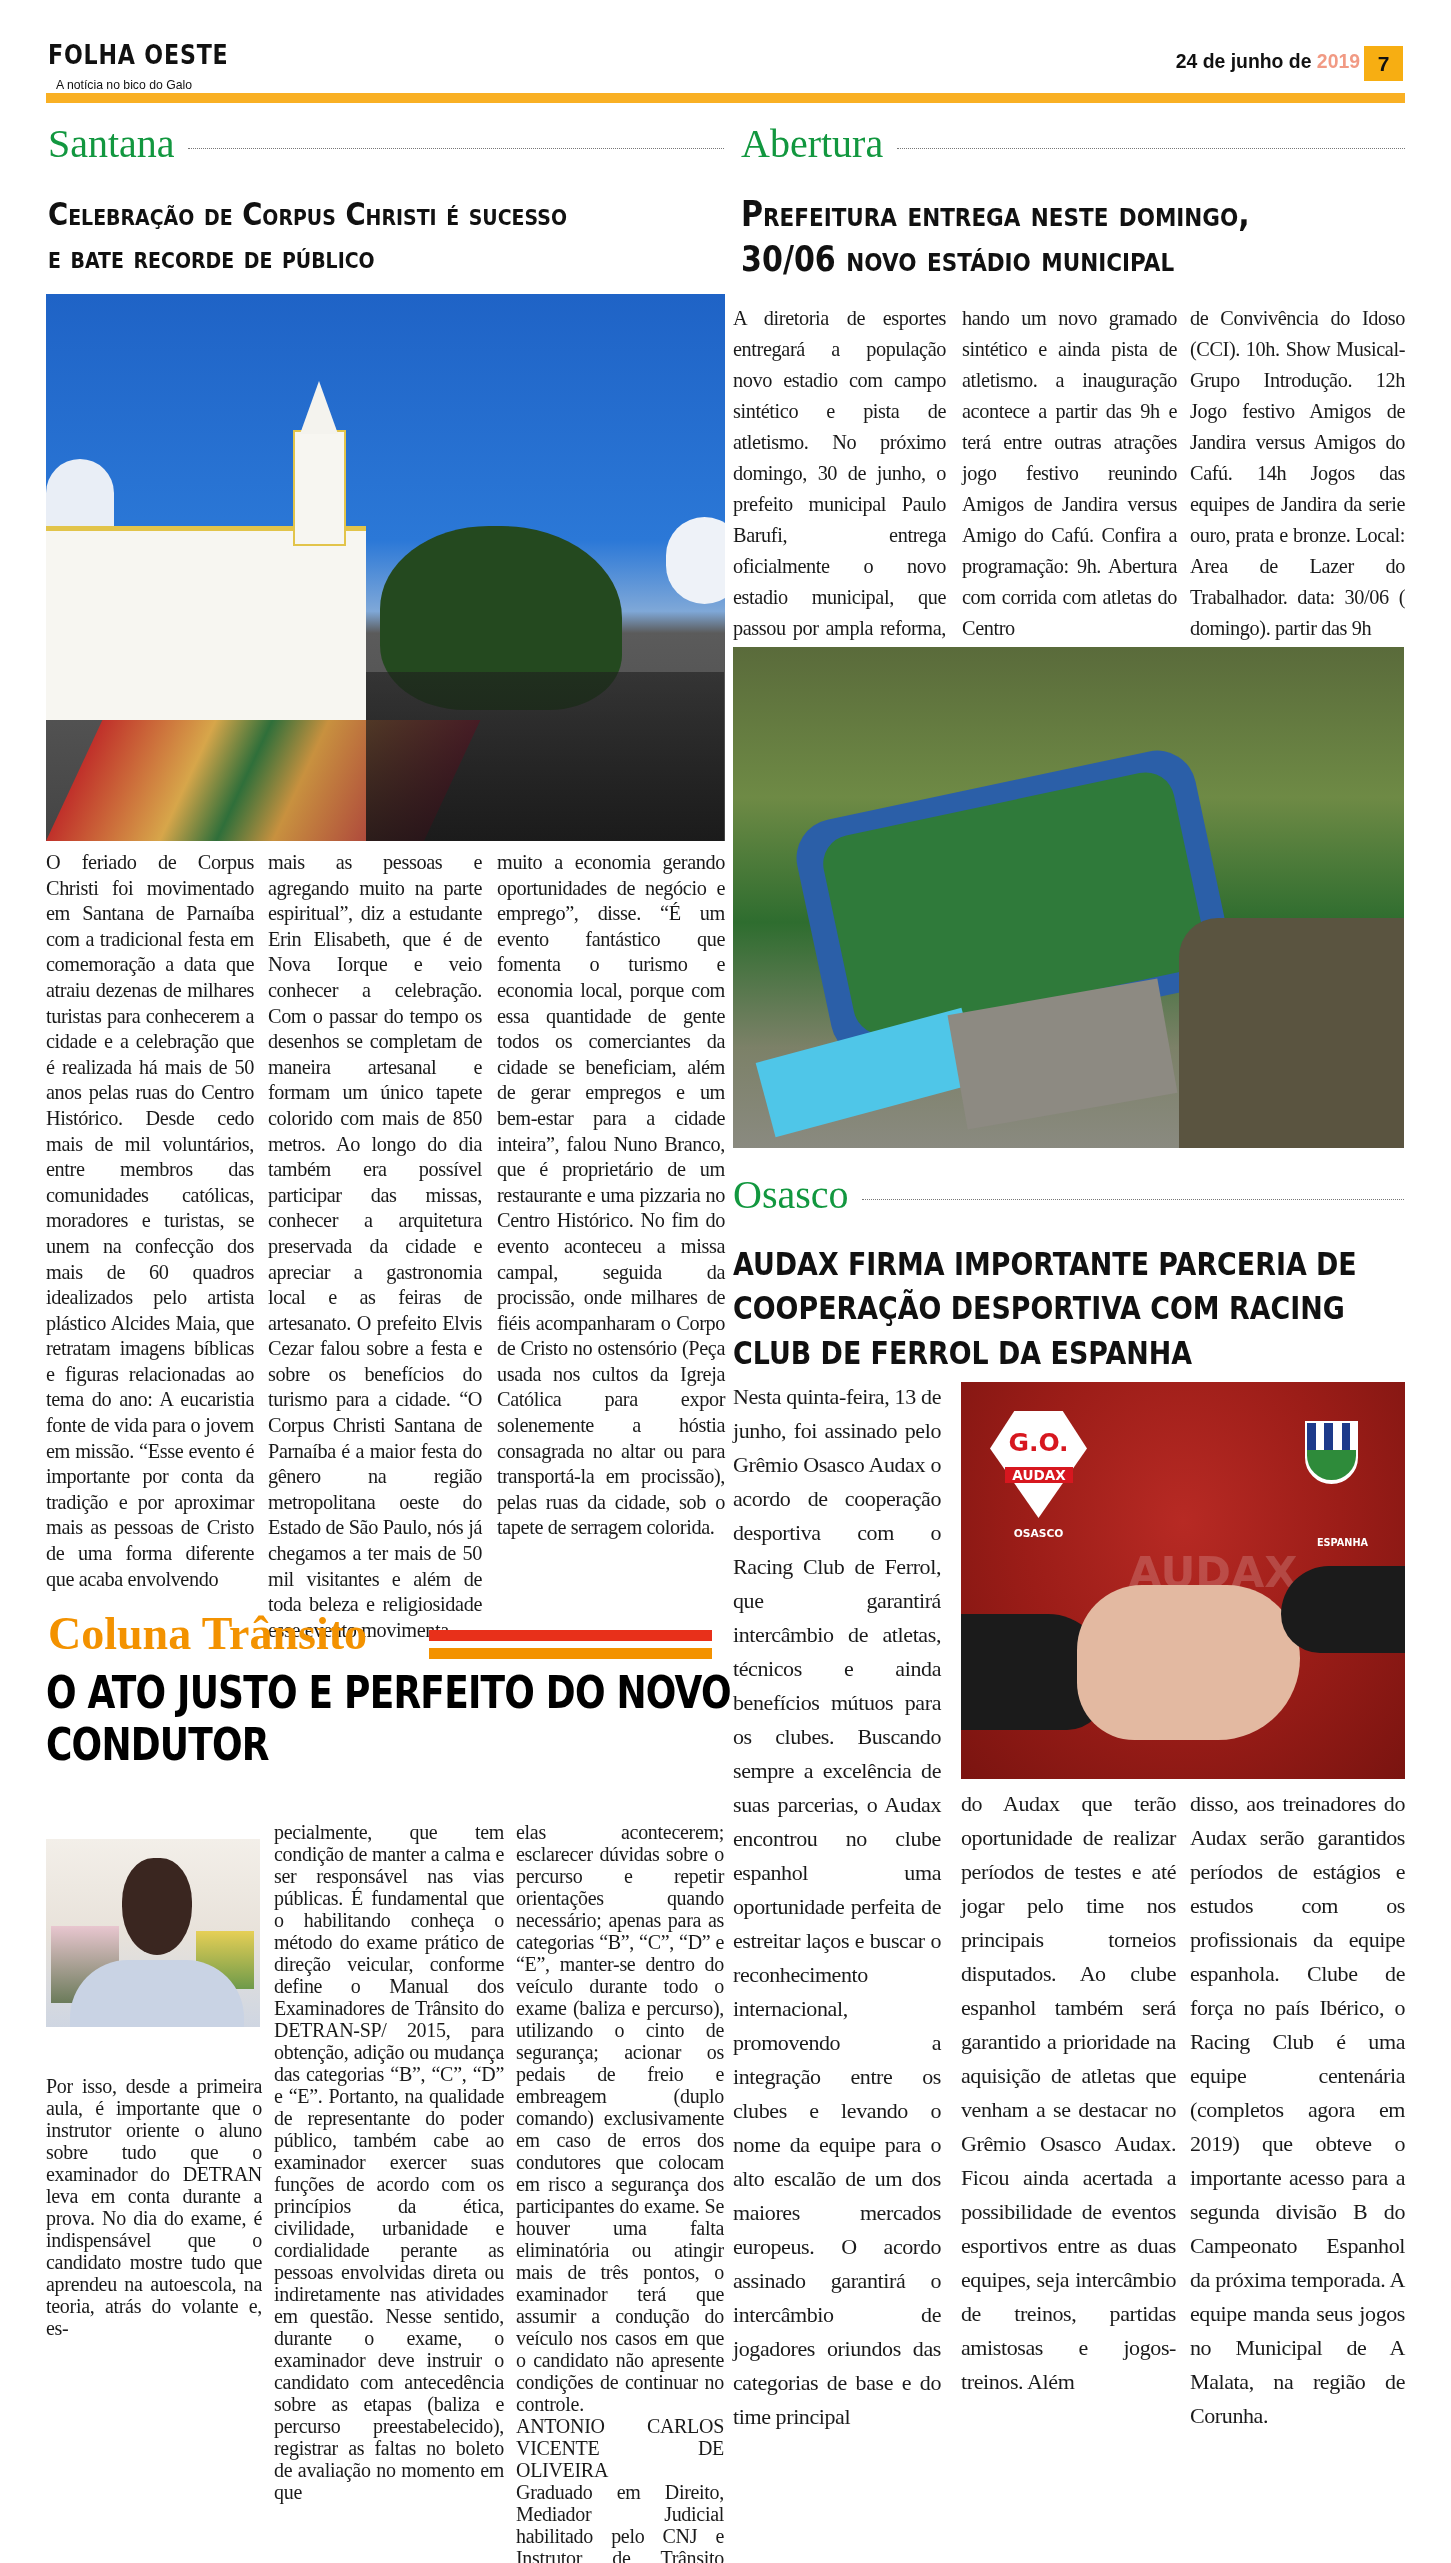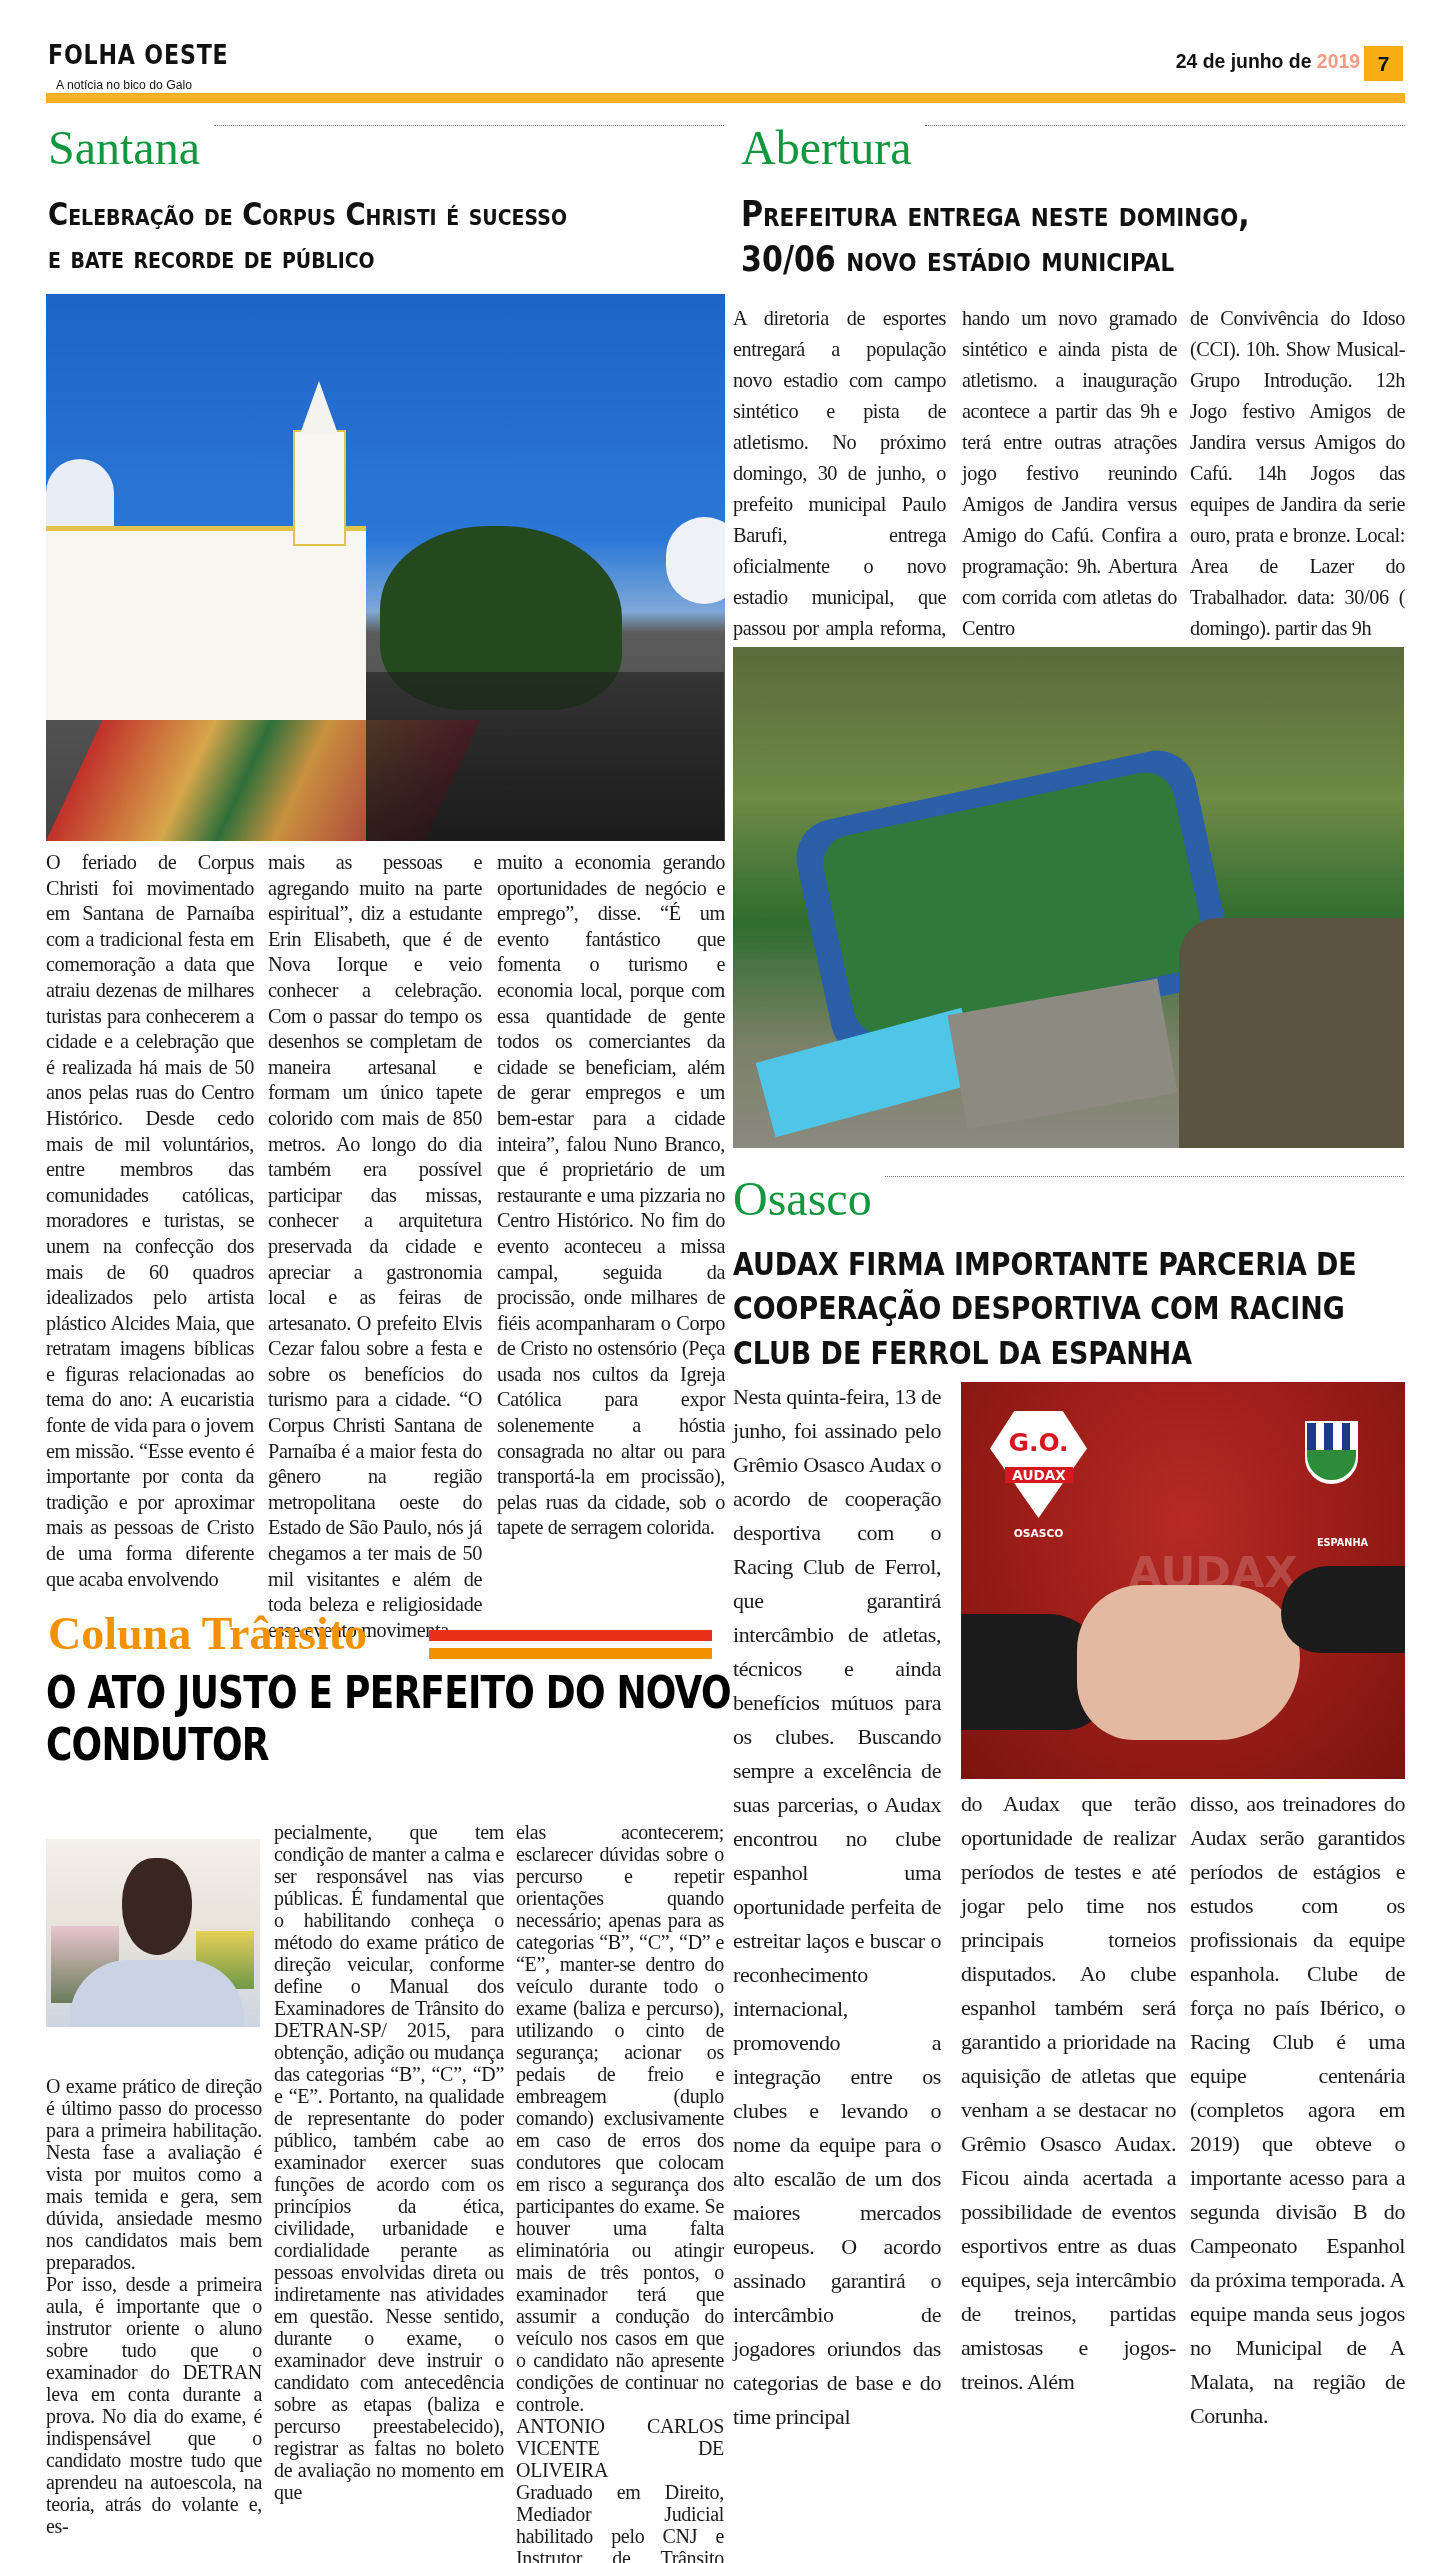--- a/index.html
+++ b/index.html
@@ -10,21 +10,21 @@
 
   
   .mast-title { left: 48px; top: 39px; font-family: "DejaVu Sans", sans-serif; font-weight: bold; font-size: 27px; letter-spacing: 1px; transform: scaleX(0.82); transform-origin: left top; color: #111; }
   .mast-tag { left: 56px; top: 77px; font-family: "Liberation Sans", sans-serif; font-size: 13.6px; color: #111; transform: scaleX(0.9); transform-origin: left top; }
   .mast-date { right: 91px; top: 50px; font-family: "Liberation Sans", sans-serif; font-weight: bold; font-size: 19.4px; color: #111; }
   .mast-date .year { color: #f19a84; }
   .page-box { left: 1364px; top: 46px; width: 39px; height: 35px; background: #f7ae12; font-family: "Liberation Sans", sans-serif; font-weight: bold; font-size: 21px; color: #111; text-align: center; line-height: 35px; }
   .mast-rule { left: 46px; top: 93px; width: 1359px; height: 9.7px; background: #f9b024; }
 
   
-  .sec-head { display: flex; font-family: "Liberation Serif", serif; color: #12973f; font-size: 48px; line-height: 1; }
+  .sec-head { display: flex; align-items: flex-end; font-family: "Liberation Serif", serif; color: #12973f; font-size: 40px; line-height: 1; }
   .sec-head .dots { flex: 1; border-bottom: 1.9px dotted #777; margin: 0 0 15.5px 13.6px; height: 1.9px; }
 
   .headline-sc { font-family: "DejaVu Sans", sans-serif; font-weight: bold; color: #111; font-size: 32px; line-height: 43px; font-variant: small-caps; transform: scaleX(0.86); transform-origin: left top; white-space: nowrap; }
   .headline-caps { font-family: "DejaVu Sans", sans-serif; font-weight: bold; color: #111; font-size: 32px; line-height: 45px; transform: scaleX(0.84); transform-origin: left top; white-space: nowrap; }
   .headline-impact { font-family: "DejaVu Sans", sans-serif; font-weight: bold; color: #000; font-size: 45px; line-height: 52px; letter-spacing: -1px; transform: scaleX(0.8); transform-origin: left top; white-space: nowrap; }
 
   
   .col { font-family: "Liberation Serif", serif; color: #1a1a1a; text-align: justify; hyphens: manual; }
   .col p { margin: 0; }
   .body-lg { font-size: 20.3px; line-height: 25.6px; letter-spacing: -0.4px; }
@@ -158,21 +158,20 @@
 <div class="abs headline-impact" style="left:46px; top:1719px;">CONDUTOR</div>
 
 <div class="abs photo photo-portrait" style="left:46px; top:1839px; width:214px; height:188px;" title="Retrato do colunista Antonio Carlos Vicente de Oliveira">
   <div class="shape" style="left:4.8px; top:87px; width:68px; height:77px; background:linear-gradient(180deg,#e8c6cf,#6b7b5a);"></div>
   <div class="shape" style="left:150px; top:92px; width:58px; height:58px; background:linear-gradient(180deg,#e6cf56,#6e9a4a);"></div>
   <div class="shape" style="left:76px; top:19.4px; width:70px; height:97px; background:#3a2620; border-radius:45% 45% 50% 50%;"></div>
   <div class="shape" style="left:24px; top:121px; width:174px; height:73px; background:#c9d3e4; border-radius:58px 58px 0 0;"></div>
 </div>
 
 <div class="abs col body-sm" style="left:46px; top:2075px; width:216px;">
-  <p>O exame prático de direção é último passo do processo para a primeira habilitação. Nesta fase a avaliação é vista por muitos como a mais temida e gera, sem dúvida, ansiedade mesmo nos candidatos mais bem preparados.</p>
   <p>Por isso, desde a primeira aula, é importante que o instrutor oriente o aluno sobre tudo que o examinador do DETRAN leva em conta durante a prova. No dia do exame, é indispensável que o candidato mostre tudo que aprendeu na autoescola, na teoria, atrás do volante e, es-</p>
 </div>
 <div class="abs col body-sm" style="left:274px; top:1821px; width:230px;">
     <p>pecialmente, que tem condição de manter a calma e ser responsável nas vias públicas. É fundamental que o habilitando conheça o método do exame prático de direção veicular, conforme define o Manual dos Examinadores de Trânsito do DETRAN-SP/ 2015, para obtenção, adição ou mudança das categorias “B”, “C”, “D” e “E”. Portanto, na qualidade de representante do poder público, também cabe ao examinador exercer suas funções de acordo com os princípios da ética, civilidade, urbanidade e cordialidade perante as pessoas envolvidas direta ou indiretamente nas atividades em questão. Nesse sentido, durante o exame, o examinador deve instruir o candidato com antecedência sobre as etapas (baliza e percurso preestabelecido), registrar as faltas no boleto de avaliação no momento em que</p>
   </div>
 <div class="abs col body-sm" style="left:516px; top:1821px; width:208px;">
   <p>elas acontecerem; esclarecer dúvidas sobre o percurso e repetir orientações quando necessário; apenas para as categorias “B”, “C”, “D” e “E”, manter-se dentro do veículo durante todo o exame (baliza e percurso), utilizando o cinto de segurança; acionar os pedais de freio e embreagem (duplo comando) exclusivamente em caso de erros dos condutores que colocam em risco a segurança dos participantes do exame. Se houver uma falta eliminatória ou atingir mais de três pontos, o examinador terá que assumir a condução do veículo nos casos em que o candidato não apresente condições de continuar no controle.</p>
   <p>ANTONIO CARLOS VICENTE DE OLIVEIRA</p>
   <p>Graduado em Direito, Mediador Judicial habilitado pelo CNJ e Instrutor de Trânsito conforme Resolução nº 358/10 CONTRAN.</p>
 </div>

